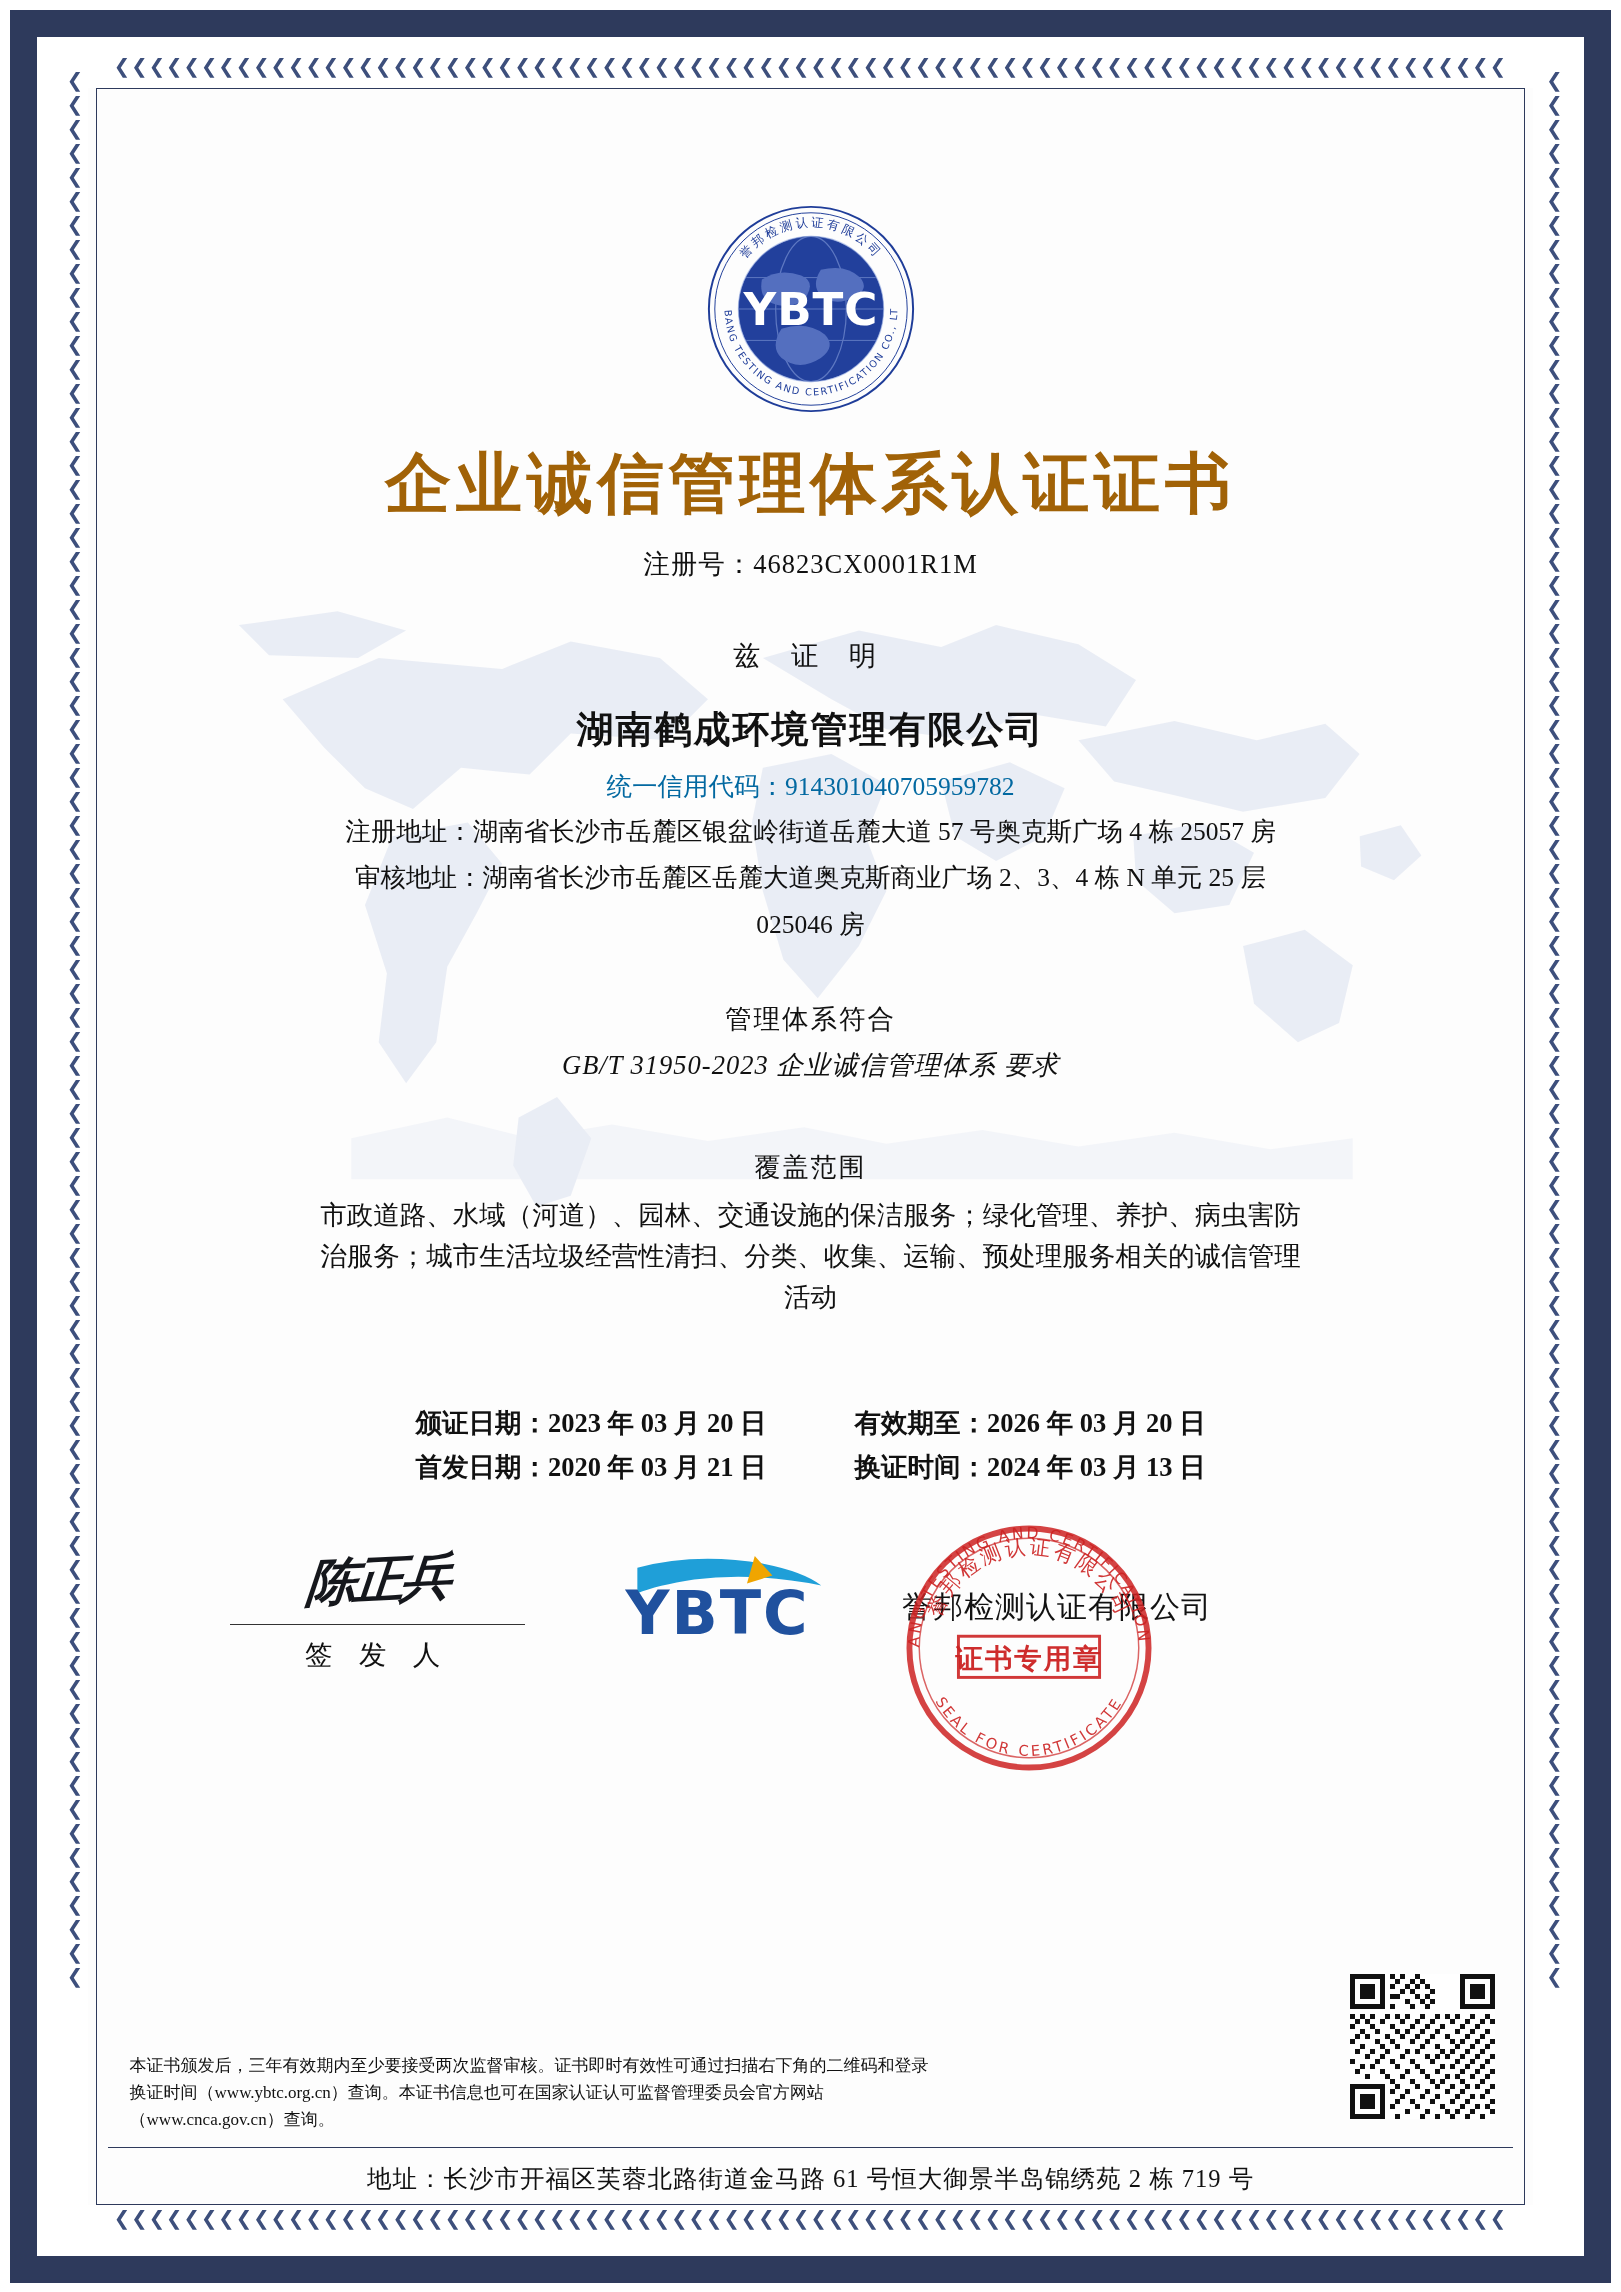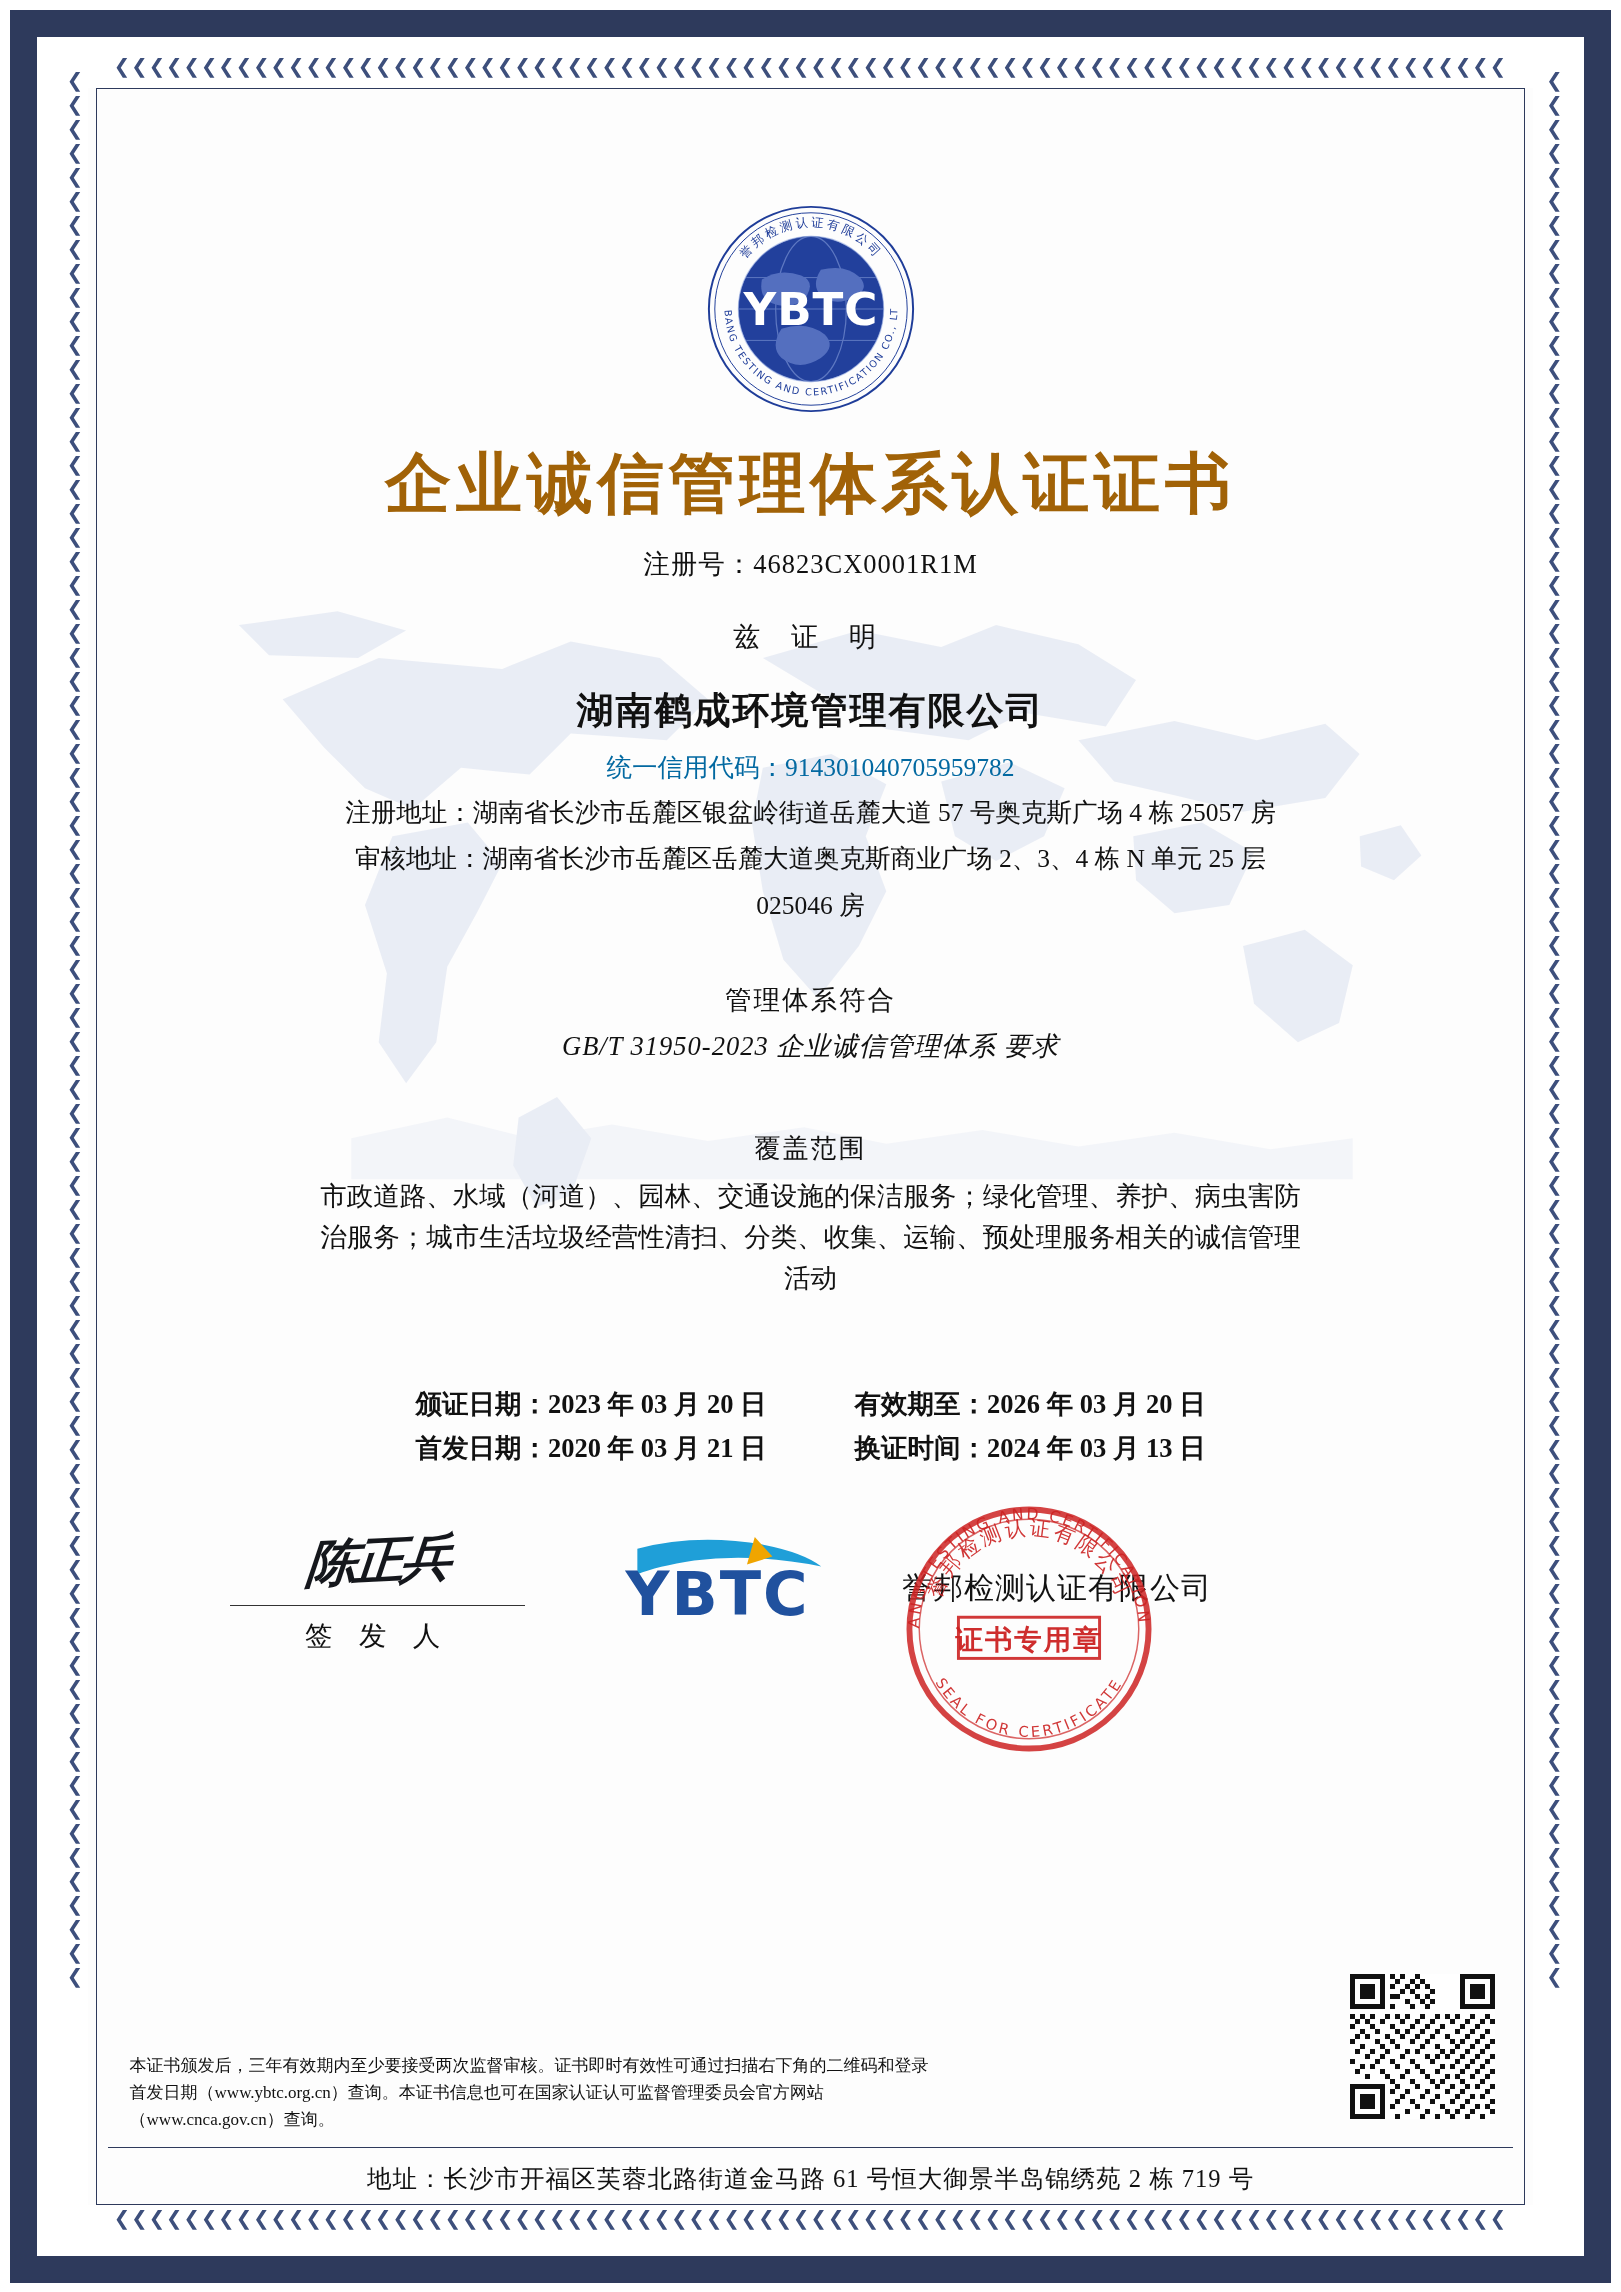--- a/index.html
+++ b/index.html
@@ -111,21 +111,21 @@
     font-family: "DejaVu Sans", "Liberation Sans", sans-serif;
   }
   .reg-no {
     margin-top: 17.6px;
     text-align: center;
     font-size: 26.5px;
     color: #111;
     letter-spacing: 1px;
   }
   .certify-line {
-    margin-top: 37px;
+    margin-top: 56px;
     text-align: center;
     font-size: 27.4px;
     letter-spacing: 11.8px;
     color: #111;
   }
   .company {
     margin-top: 31px;
     text-align: center;
     font-size: 37px;
     font-weight: bold;
@@ -406,21 +406,21 @@
           <textPath href="#sealBottom" startOffset="50%" text-anchor="middle">SEAL FOR CERTIFICATE</textPath>
         </text>
         <rect x="78" y="138" width="144" height="42" fill="none" stroke="#cc2222" stroke-width="3" opacity="0.9"></rect>
         <text x="150" y="170" text-anchor="middle" font-family="DejaVu Sans, sans-serif" font-size="28" font-weight="bold" fill="#cc2222" letter-spacing="2" opacity="0.95">证书专用章</text>
       </svg>
     </div>
 
     <div class="footer">
       <div class="footer-note">
         <div>本证书颁发后，三年有效期内至少要接受两次监督审核。证书即时有效性可通过扫描右下角的二维码和登录</div>
-        <div>首发日期（www.ybtc.org.cn）查询。本证书信息也可在国家认证认可监督管理委员会官方网站</div>
+        <div>换证时间（www.ybtc.org.cn）查询。本证书信息也可在国家认证认可监督管理委员会官方网站</div>
         <div>（www.cnca.gov.cn）查询。</div>
       </div>
 
       <svg class="qr" viewBox="0 0 29 29" shape-rendering="crispEdges">
         <rect width="29" height="29" fill="#ffffff"></rect>
         <g fill="#111111">
           <rect x="0" y="0" width="7" height="1"></rect>
             <rect x="0" y="6" width="7" height="1"></rect>
           <rect x="0" y="0" width="1" height="7"></rect>
             <rect x="6" y="0" width="1" height="7"></rect>

